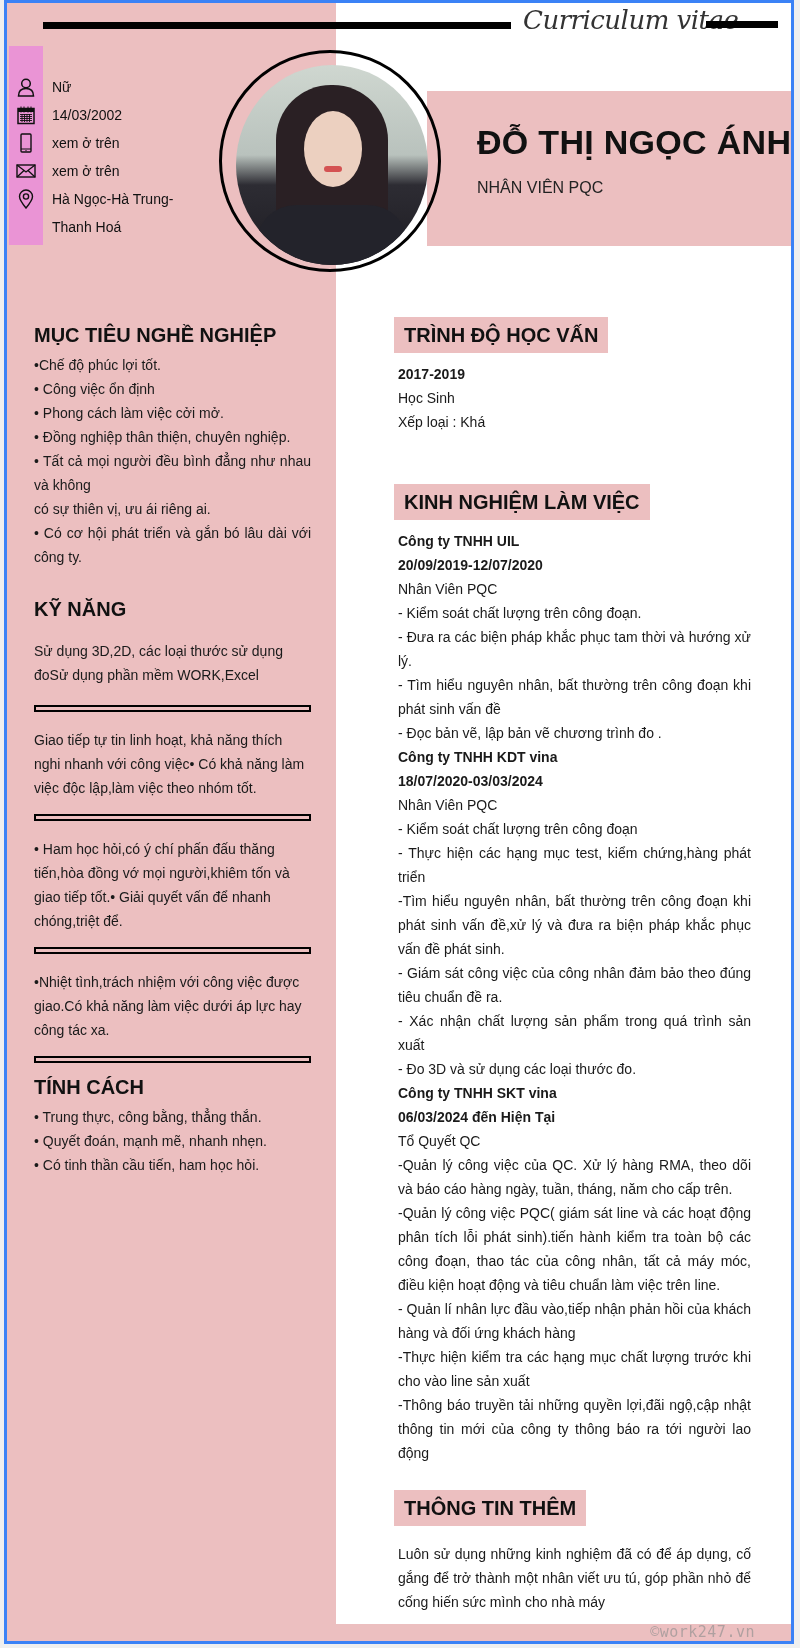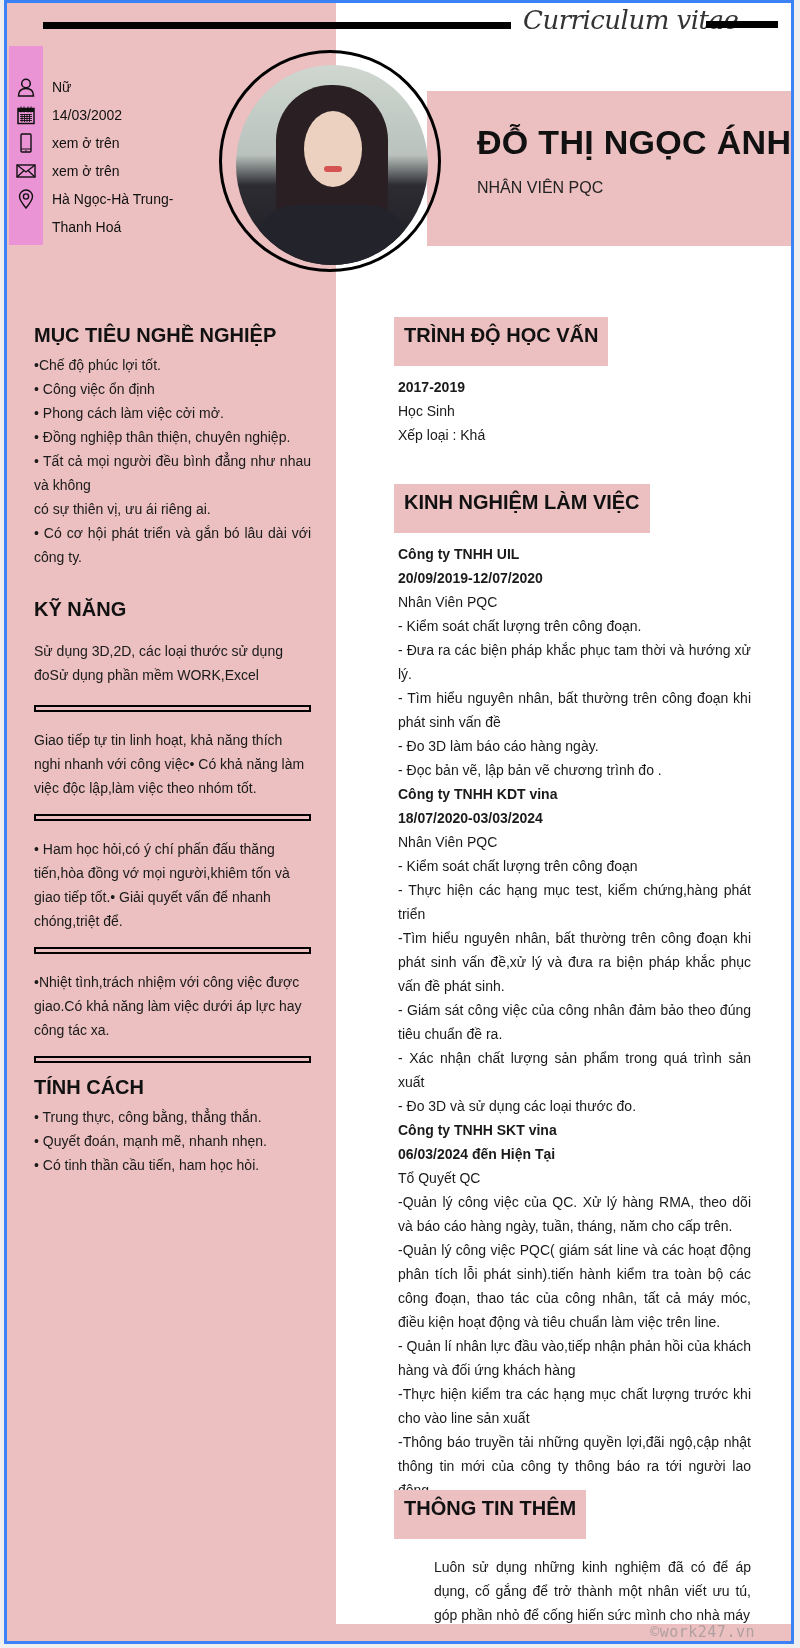--- a/index.html
+++ b/index.html
@@ -45,21 +45,21 @@
   .photo .lips { position: absolute; left: 88px; top: 101px; width: 18px; height: 6px; border-radius: 4px; background: #d45252; }
   .photo .jacket { position: absolute; left: 20px; top: 140px; width: 152px; height: 80px; border-radius: 40px 40px 0 0; background: #23232b; }
   .person-name { position: absolute; left: 470px; top: 120px; font-size: 34px; font-weight: bold; color: #111; white-space: nowrap; letter-spacing: 0.3px; }
   .person-role { position: absolute; left: 470px; top: 176px; font-size: 16px; color: #222; }
   .lsec { position: absolute; left: 27px; width: 277px; }
   .lsec h2 { margin: 0; font-size: 20px; font-weight: bold; color: #111; }
   .ltxt { font-size: 14px; line-height: 24px; color: #1a1a1a; text-align: justify; }
   .skill { font-size: 14px; line-height: 24px; color: #1a1a1a; }
   .divbar { height: 3px; border: 2px solid #000; margin: 0; }
   .rsec { position: absolute; left: 387px; width: 357px; }
-  .rhead { display: inline-block; background: #ecbfc0; padding: 7px 10px 19px 10px; font-size: 20px; font-weight: bold; color: #111; }
+  .rhead { display: inline-block; background: #ecbfc0; padding: 7px 10px 6px 10px; font-size: 20px; font-weight: bold; color: #111; }
   .rtxt { font-size: 14px; line-height: 24px; color: #1a1a1a; text-align: justify; padding-left: 4px; }
   .b { font-weight: bold; }
 </style>
 </head>
 <body>
 
 <div class="page">
   <div class="left-bg"></div>
   <div class="footer-band"></div>
 
@@ -181,21 +181,20 @@
   <div class="rsec" style="top:481px;">
     <div class="rhead">KINH NGHIỆM LÀM VIỆC</div>
     <div class="rtxt" style="margin-top:9px;">
       <div>
         <div class="b">Công ty TNHH UIL</div>
         <div class="b">20/09/2019-12/07/2020</div>
         <div>Nhân Viên PQC</div>
         <div>- Kiểm soát chất lượng trên công đoạn.</div>
         <div>- Đưa ra các biện pháp khắc phục tam thời và hướng xử lý.</div>
         <div>- Tìm hiểu nguyên nhân, bất thường trên công đoạn khi phát sinh vấn đề</div>
-        <div>- Đo 3D làm báo cáo hàng ngày.</div>
         <div>- Đọc bản vẽ, lập bản vẽ chương trình đo .</div>
       </div>
       <div>
         <div class="b">Công ty TNHH KDT vina</div>
         <div class="b">18/07/2020-03/03/2024</div>
         <div>Nhân Viên PQC</div>
         <div>- Kiểm soát chất lượng trên công đoạn</div>
         <div>- Thực hiện các hạng mục test, kiểm chứng,hàng phát triển</div>
         <div>-Tìm hiểu nguyên nhân, bất thường trên công đoạn khi phát sinh vấn đề,xử lý và đưa ra biện pháp khắc phục vấn đề phát sinh.</div>
         <div>- Giám sát công việc của công nhân đảm bảo theo đúng tiêu chuẩn đề ra.</div>
@@ -210,17 +209,17 @@
         <div>-Quản lý công việc PQC( giám sát line và các hoạt động phân tích lỗi phát sinh).tiến hành kiểm tra toàn bộ các công đoạn, thao tác của công nhân, tất cả máy móc, điều kiện hoạt động và tiêu chuẩn làm việc trên line.</div>
         <div>- Quản lí nhân lực đầu vào,tiếp nhận phản hồi của khách hàng và đối ứng khách hàng</div>
         <div>-Thực hiện kiểm tra các hạng mục chất lượng trước khi cho vào line sản xuất</div>
         <div>-Thông báo truyền tải những quyền lợi,đãi ngộ,cập nhật thông tin mới của công ty thông báo ra tới người lao động</div>
       </div>
     </div>
   </div>
 
   <div class="rsec" style="top:1487px;">
     <div class="rhead">THÔNG TIN THÊM</div>
-    <div class="rtxt" style="margin-top:16px;margin-left:36px;">Luôn sử dụng những kinh nghiệm đã có để áp dụng, cố gắng để trở thành một nhân viết ưu tú, góp phần nhỏ để cống hiến sức mình cho nhà máy</div>
+    <div class="rtxt" style="margin-top:16px;">Luôn sử dụng những kinh nghiệm đã có để áp dụng, cố gắng để trở thành một nhân viết ưu tú, góp phần nhỏ để cống hiến sức mình cho nhà máy</div>
   </div>
 
   <div class="watermark">©work247.vn</div>
 </div>
 
 </body></html>

